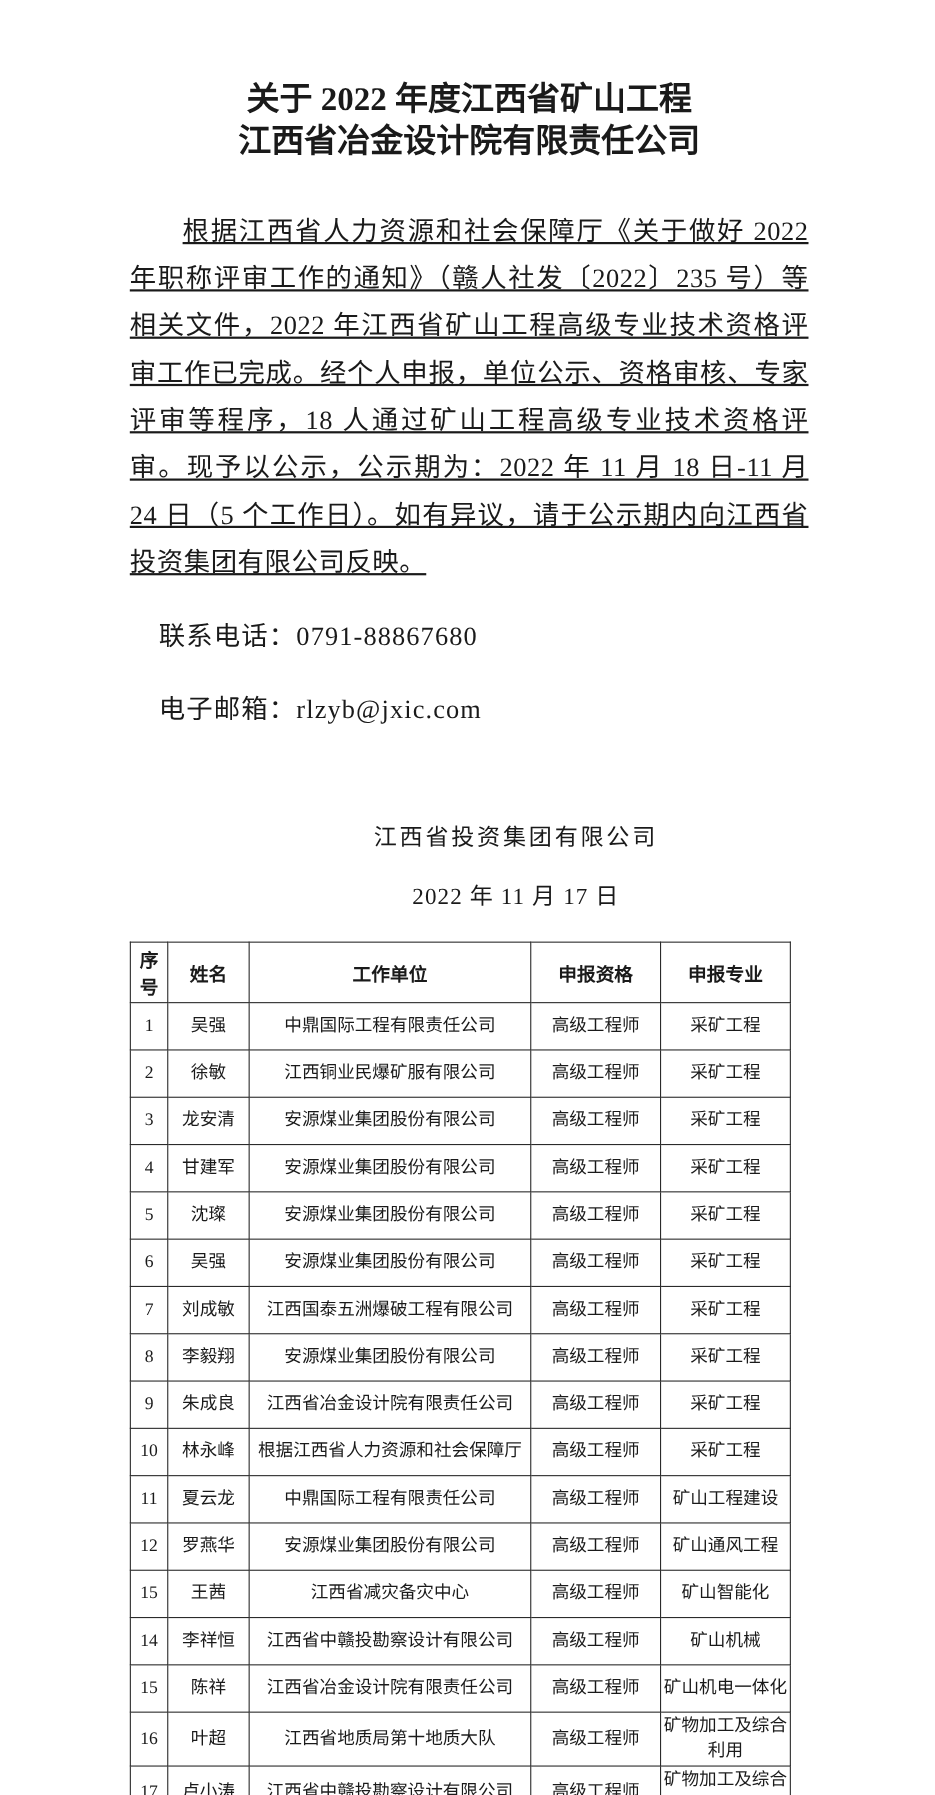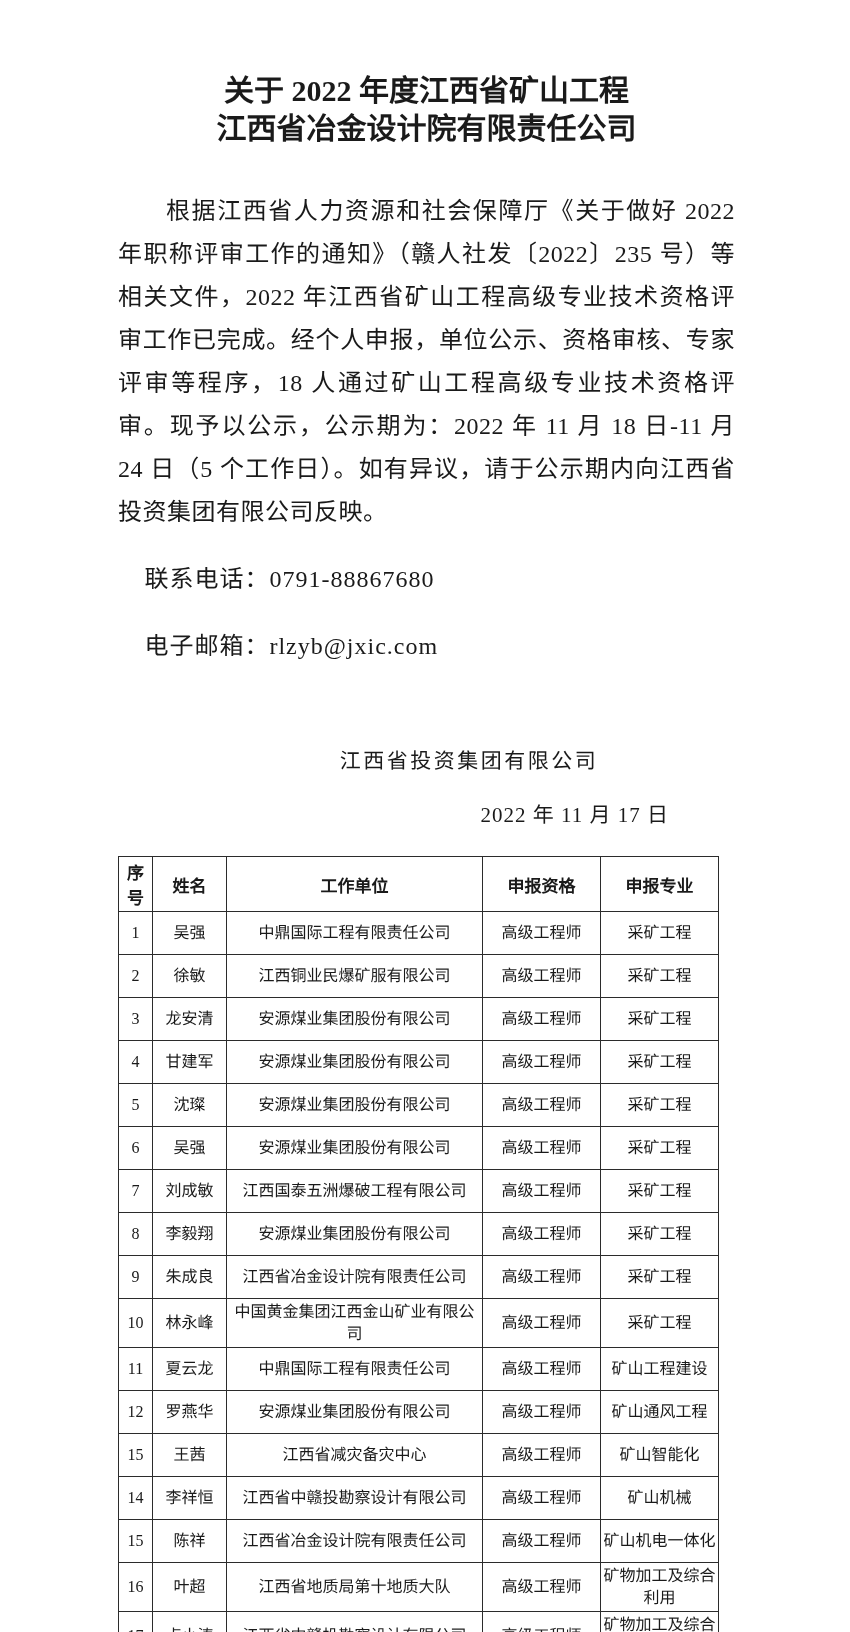--- a/index.html
+++ b/index.html
@@ -26,20 +26,21 @@
     line-height: 38px;
     margin: 12px 0 0 0;
   }
   .doc-body {
     margin-top: 42px;
     font-size: 24px;
     line-height: 43px;
     text-align: justify;
     text-indent: 2em;
     letter-spacing: 0.5px;
+    text-decoration: underline;
   }
   .contact-line {
     font-size: 24px;
     line-height: 43px;
     text-indent: 1.1em;
     letter-spacing: 1px;
     margin-top: 23px;
   }
   .contact-line.email { margin-top: 12px; }
   .signature-block {
@@ -51,21 +52,20 @@
     font-size: 21px;
     letter-spacing: 2.5px;
     line-height: 30px;
     font-family: Liberation Serif, serif;
   }
   .signature-date {
     font-size: 21px;
     letter-spacing: 1px;
     line-height: 30px;
     margin-top: 24px;
-    text-align: right;
   }
   table.results {
     border-collapse: collapse;
     margin-top: 26px;
     table-layout: fixed;
     width: 600px;
   }
   table.results th, table.results td {
     border: 1px solid #2b2b2b;
     text-align: center;
@@ -195,21 +195,21 @@
       <td>9</td>
       <td>朱成良</td>
       <td>江西省冶金设计院有限责任公司</td>
       <td>高级工程师</td>
       <td>采矿工程</td>
     </tr>
 
     <tr>
       <td>10</td>
       <td>林永峰</td>
-      <td>中国黄金集团江西金山矿业有限公司</td>
+      <td>根据江西省人力资源和社会保障厅</td>
       <td>高级工程师</td>
       <td>采矿工程</td>
     </tr>
 
     <tr>
       <td>11</td>
       <td>夏云龙</td>
       <td>中鼎国际工程有限责任公司</td>
       <td>高级工程师</td>
       <td>矿山工程建设</td>

